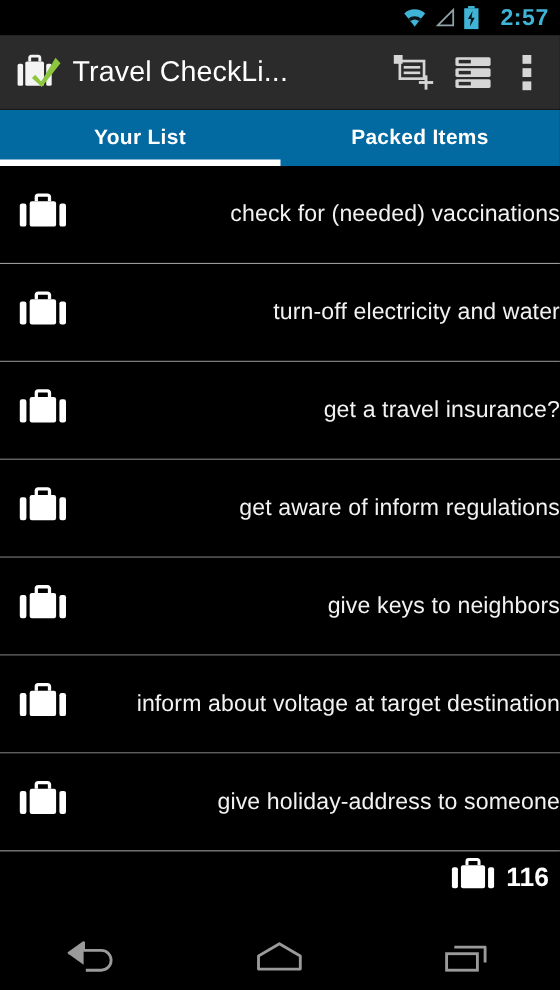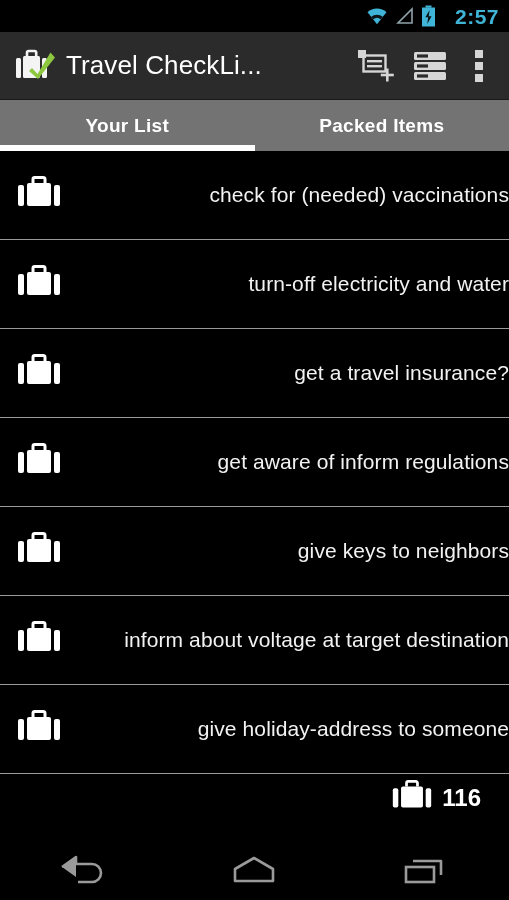--- a/index.html
+++ b/index.html
@@ -61,21 +61,21 @@
     display:flex;
     align-items:center;
     justify-content:center;
     flex:0 0 54px;
   }
   .ab-btn.overflow { width:44px; flex:0 0 44px; }
 
   
   .tabbar {
     flex:0 0 51px;
-    background:#737373;
+    background:#0369a1;
     display:flex;
   }
   .tab {
     flex:1 1 50%;
     display:flex;
     align-items:center;
     justify-content:center;
     position:relative;
     color:#ffffff;
     font-size:19px;
@@ -112,21 +112,21 @@
     font-size:21px;
     margin-left:22px;
     white-space:nowrap;
     overflow:hidden;
     letter-spacing:0.1px;
   }
 
   
   .count-badge {
     position:absolute;
-    right:24px;
+    right:6px;
     top:777px;
     display:flex;
     align-items:center;
     gap:9px;
     background:#000;
     padding:2px 4px 2px 8px;
     z-index:5;
   }
   .count-badge .badge-num {
     color:#ffffff;

